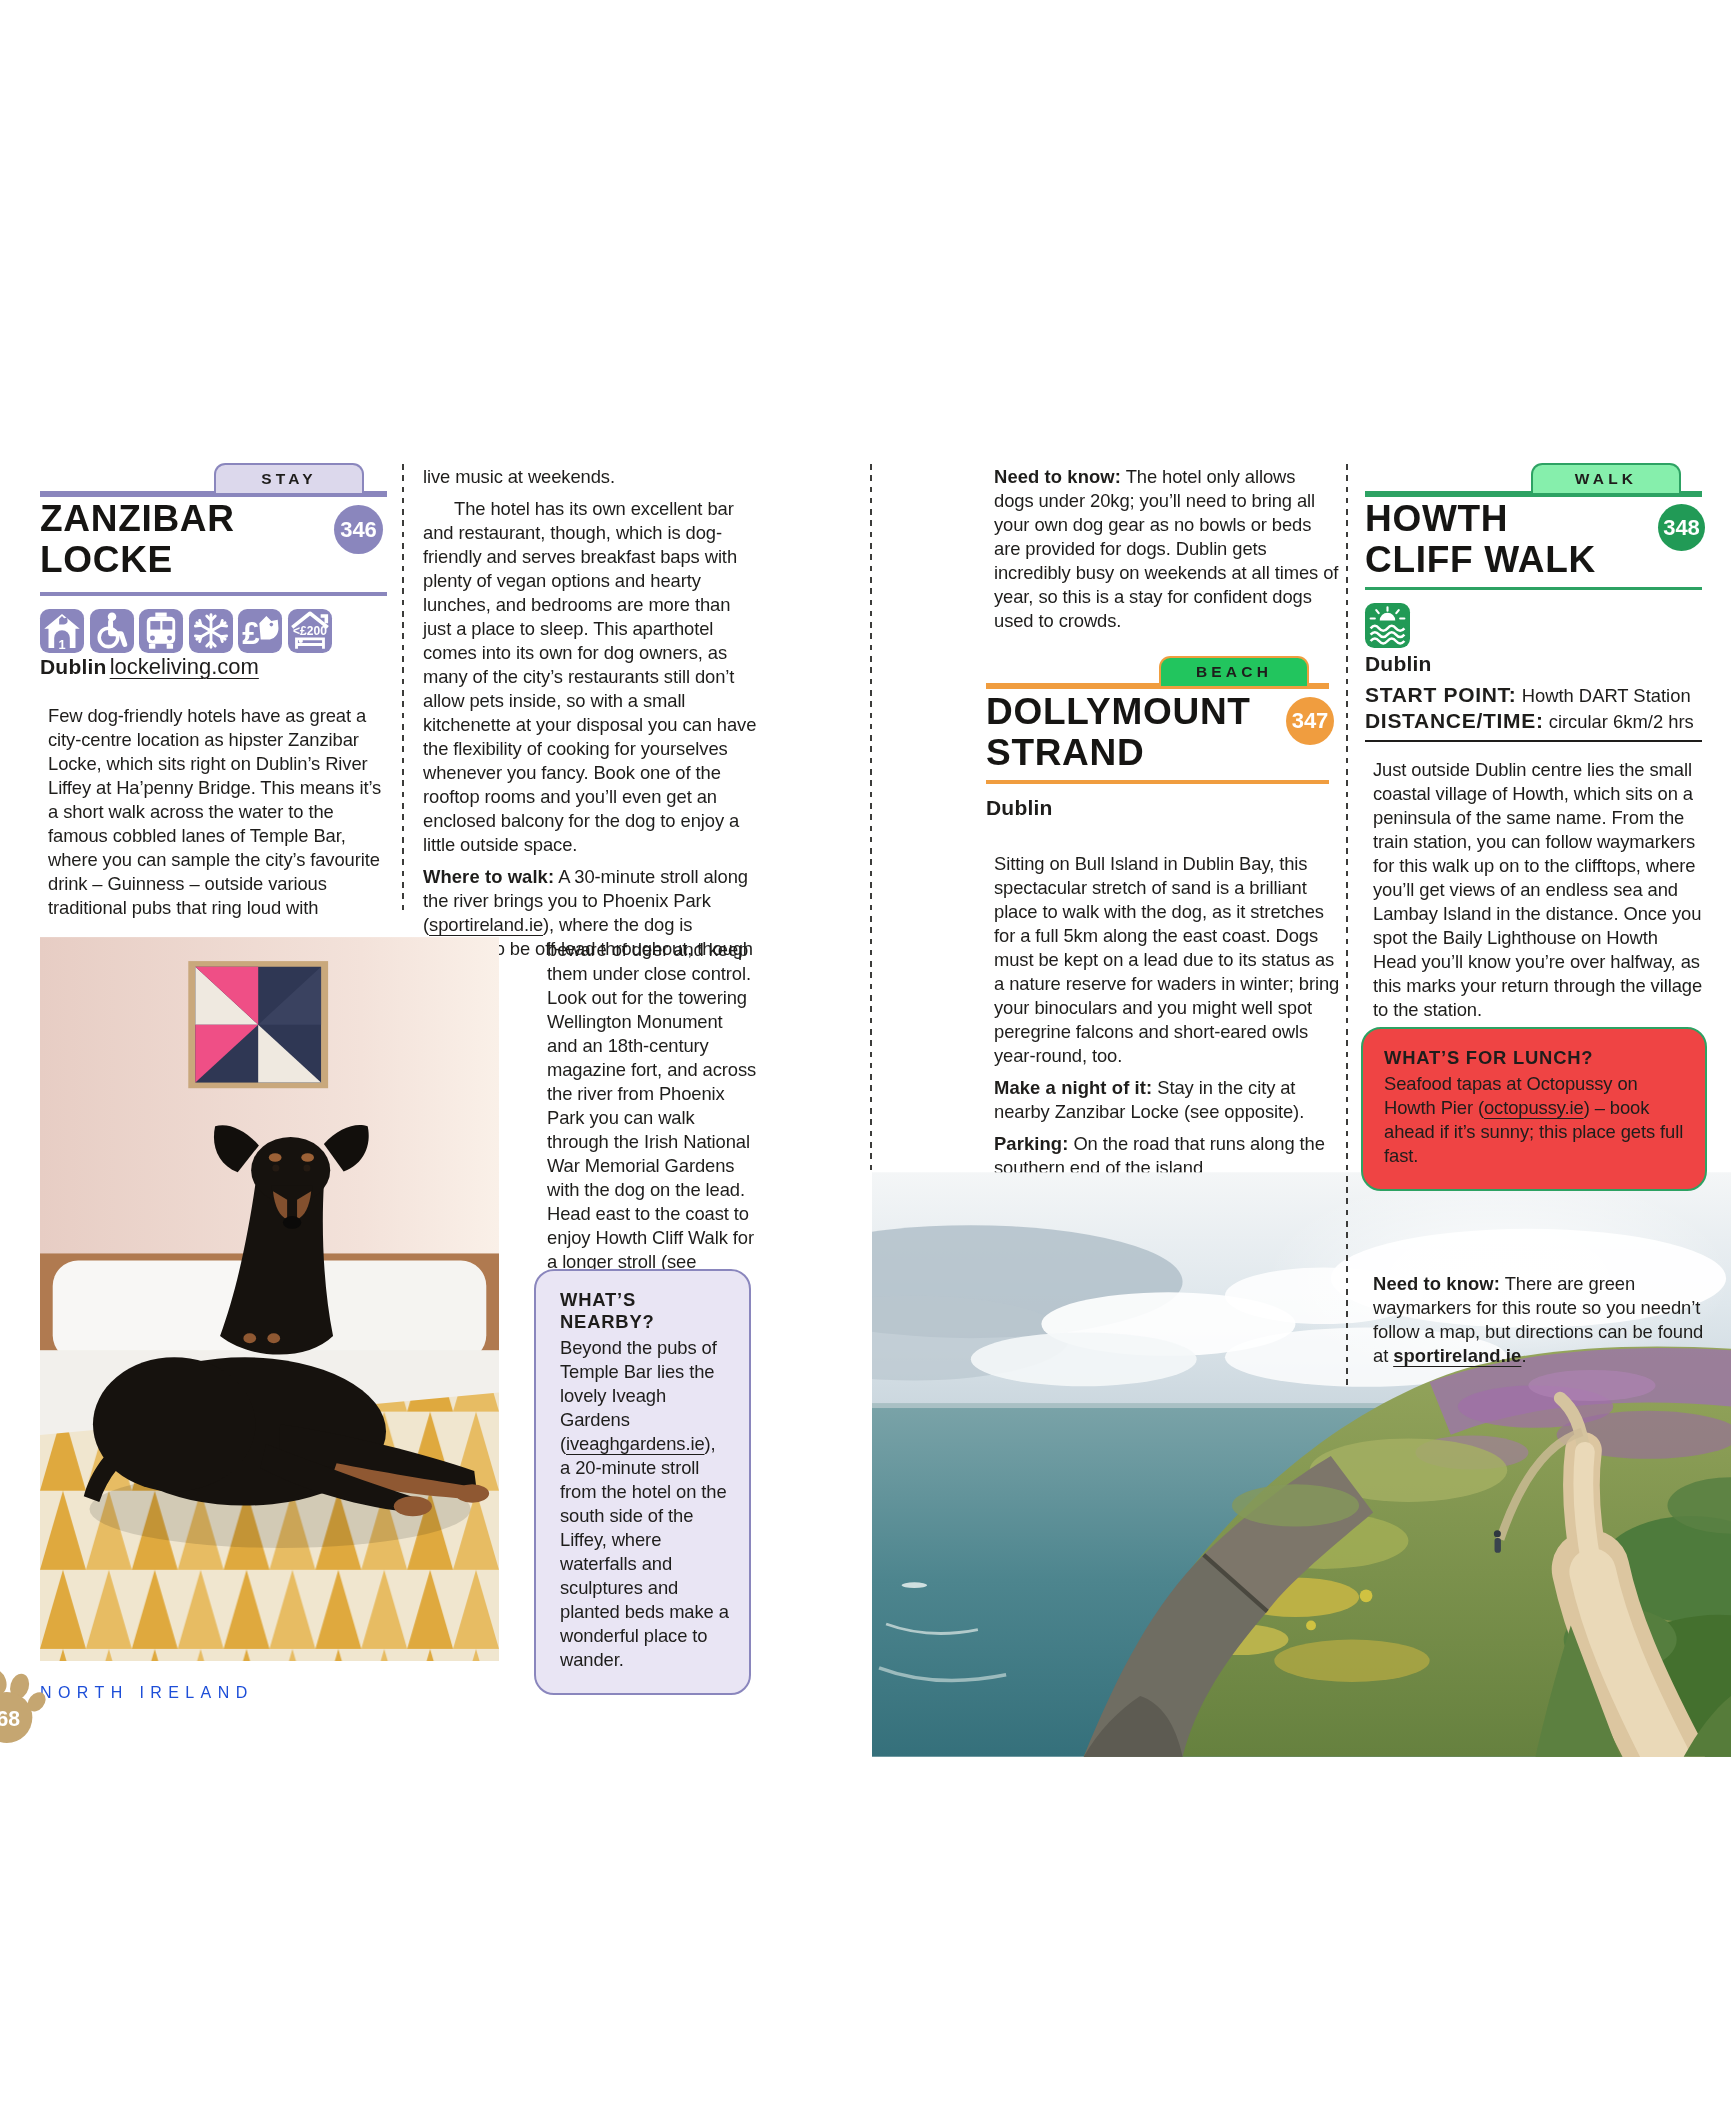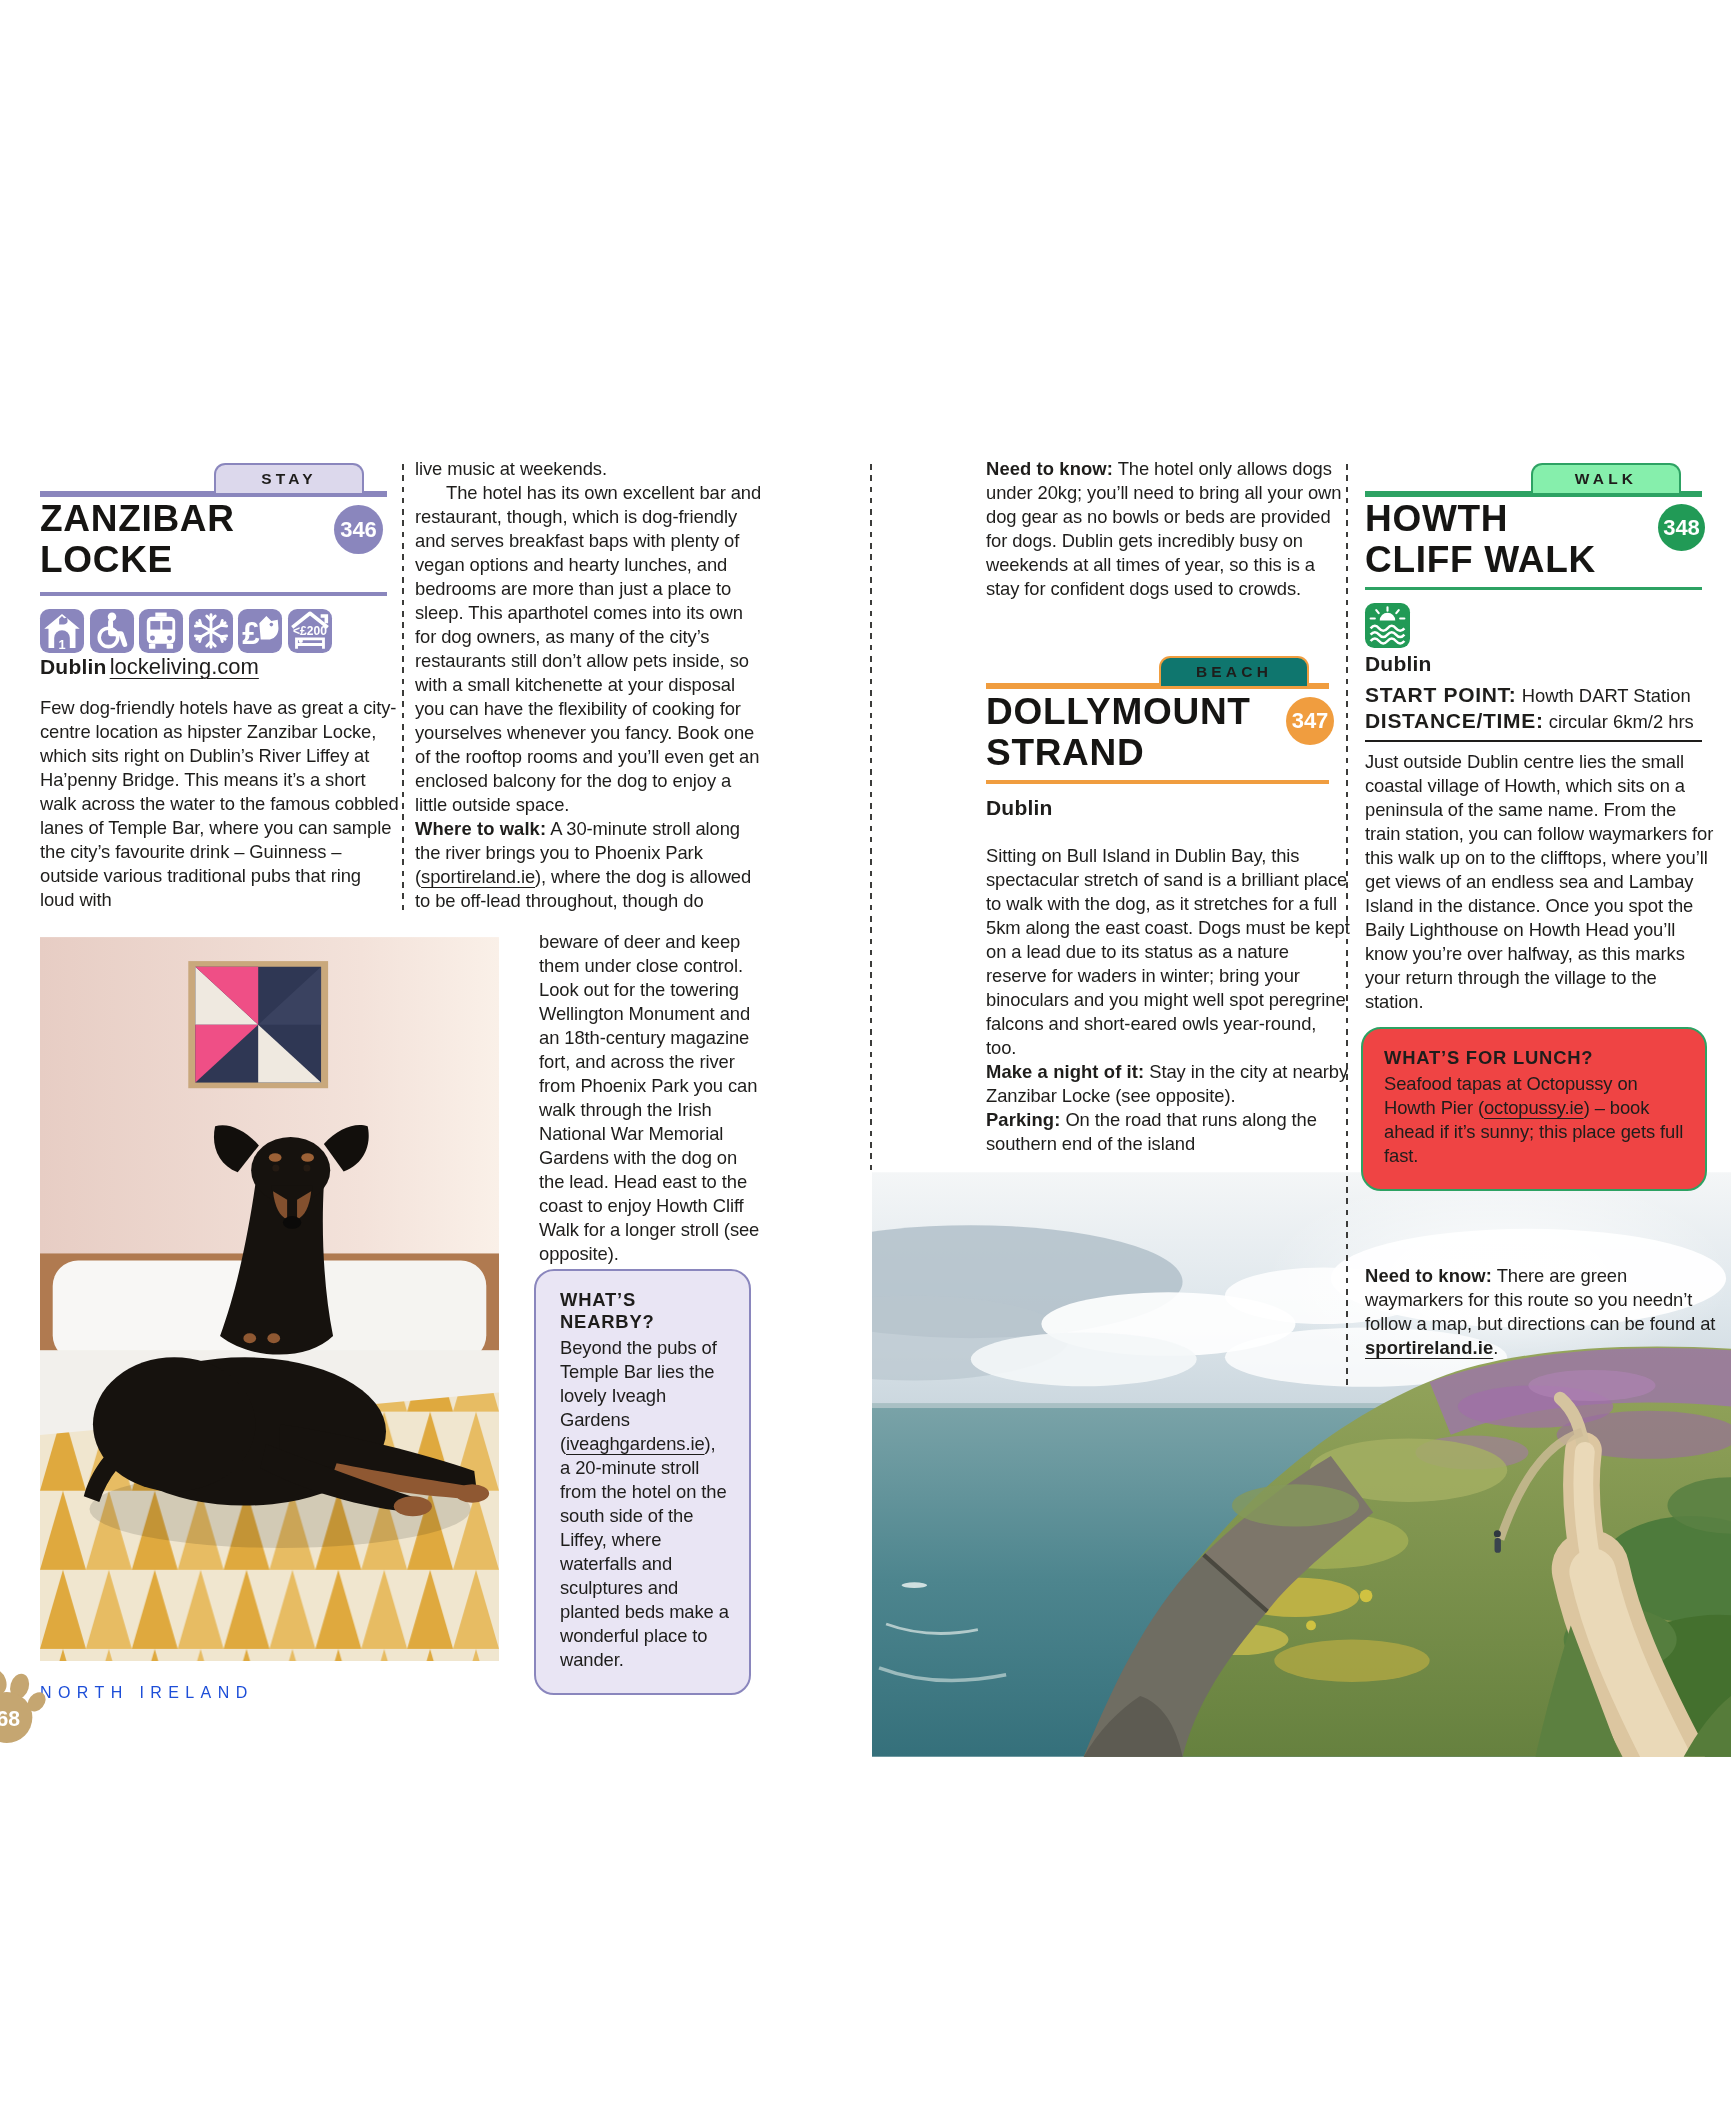--- a/index.html
+++ b/index.html
@@ -1,20 +1,20 @@
 <!DOCTYPE html>
 <html style="font-size:11.3px"><head>
 <meta charset="utf-8">
 <style>
   html,body{margin:0;padding:0;background:#fff;}
   #page{position:relative;width:1731px;height:2119px;background:#ffffff;overflow:hidden;
         font-family:"Liberation Sans",sans-serif;color:#1e1d1b;}
   .abs{position:absolute;}
   .body-text{font-size:18.4px;line-height:24px;letter-spacing:-0.1px;color:#1e1d1b;}
-  .body-text p{margin:0;}
+  .body-text p{margin:8px;}
   .lead{font-weight:700;letter-spacing:0.1px;}
   .u{text-decoration:underline;text-underline-offset:3.5px;text-decoration-thickness:1.4px;cursor:pointer;}
   .tab{box-sizing:border-box;height:30px;border-style:solid;border-width:2.1px 2.1px 0 2.1px;
        border-radius:11.3px 11.3px 0 0;display:flex;align-items:center;justify-content:center;
        font-size:15.5px;font-weight:700;letter-spacing:4.2px;z-index:2;}
   .rule{z-index:1;}
   .title{font-size:37px;line-height:41px;font-weight:700;letter-spacing:0.7px;color:#161513;}
   .badge{border-radius:50%;display:flex;align-items:center;justify-content:center;
          color:#fff;font-size:22px;font-weight:700;letter-spacing:0;}
   .city{font-size:21px;font-weight:700;letter-spacing:0.2px;}
@@ -188,21 +188,21 @@
         <path d="M384 360 C382 382 374 396 364 400 L364 372 Z" fill="#8f5832" opacity="0.9"></path>
         <ellipse cx="357" cy="404" rx="13" ry="9" fill="#0b0a09"></ellipse>
       </g>
     </svg>
   </div>
 
   <div class="abs body-text" style="left:986px;top:457px;width:361px;">
     <p><span class="lead">Need to know:</span><span> The hotel only allows dogs under 20kg; you’ll need to bring all your own dog gear as no bowls or beds are provided for dogs. Dublin gets incredibly busy on weekends at all times of year, so this is a stay for confident dogs used to crowds.</span></p>
   </div>
 
-  <div class="abs tab" style="left:1159px;top:656px;width:150px;background:#0f766e;border-color:#f09d3f;">
+  <div class="abs tab" style="left:1159px;top:656px;width:150px;background:#22c55e;border-color:#f09d3f;">
     <span>BEACH</span>
   </div>
   <div class="abs rule" style="left:986px;top:683px;width:343px;height:6.4px;background:#f09d3f;"></div>
 
   <div class="abs title" style="left:986px;top:691px;">
     <div>DOLLYMOUNT</div>
     <div>STRAND</div>
   </div>
   <div class="abs badge" style="left:1286px;top:697px;width:48px;height:48px;background:#f09d3f;">
     <span>347</span>

